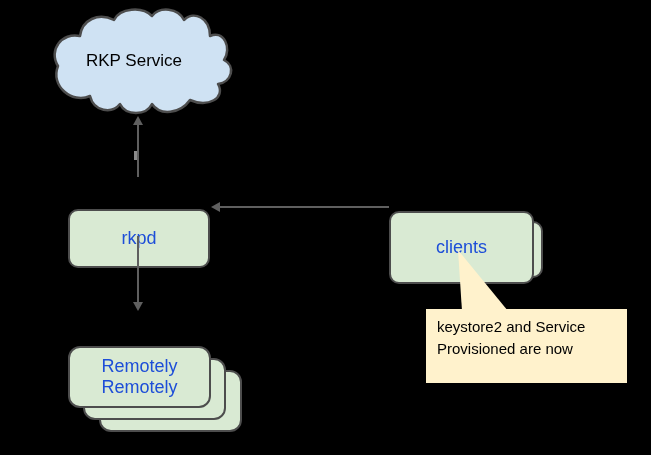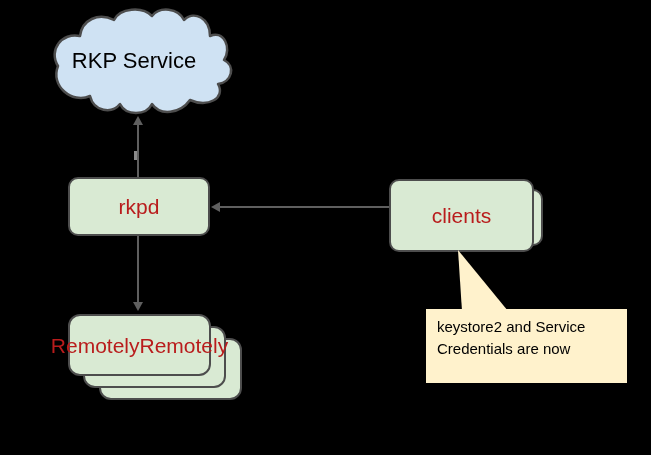--- a/index.html
+++ b/index.html
@@ -20,43 +20,44 @@
   }
   .abs { position: absolute; }
 
   
   .cloud-wrap { left: 48px; top: 8px; width: 184px; height: 110px; }
   .cloud-wrap svg { position: absolute; left: 0; top: 0; overflow: visible; }
   .cloud-label {
     position: absolute; inset: 0;
     display: flex; align-items: center; justify-content: center;
     transform: translate(-6px, -2px);
-    font-size: 22px;
+    font-size: 17px;
     color: #000;
   }
 
   
   .gnode {
     background: #d9ead3;
     border: 2px solid #4d4d4d;
     border-radius: 10px;
     box-sizing: border-box;
     display: flex; align-items: center; justify-content: center;
-    font-size: 21px; color: #b91c1c;
+    font-size: 18px; color: #1d4ed8;
     text-align: center;
+    margin-top: 32px;
   }
   .rkpd-box   { left: 68px;  top: 177px; width: 142px; height: 59px; }
 
   .clients-back  { left: 398px; top: 189px; width: 145px; height: 57px; }
   .clients-front { left: 389px; top: 179px; width: 145px; height: 73px; }
 
   .rpc-box { width: 143px; height: 62px; border-radius: 12px; }
   .rpc-back2 { left: 99px; top: 338px; }
   .rpc-back1 { left: 83px; top: 326px; }
-  .rpc-front { left: 68px; top: 314px; flex-direction: row; line-height: 21px; }
+  .rpc-front { left: 68px; top: 314px; flex-direction: column; line-height: 21px; }
 
   
   .edge { background: #5f5f5f; }
   .edge-up    { left: 137px; top: 119px; width: 2px; height: 58px; }
   .edge-down  { left: 137px; top: 236px; width: 2px; height: 67px; }
   .edge-left  { left: 219px; top: 206px; width: 170px; height: 2px; }
   .edge-tick  { left: 134px; top: 151px; width: 3px; height: 9px; background: #8a8a8a; }
 
   .arrowhead { width: 0; height: 0; }
   .arrow-up {
@@ -140,16 +141,16 @@
   <div class="abs gnode rpc-box rpc-back2"></div>
   <div class="abs gnode rpc-box rpc-back1"></div>
   <div class="abs gnode rpc-box rpc-front">
     <span>Remotely</span>
     <span>Remotely</span>
   </div>
 
   <div class="abs callout-tail"></div>
   <div class="abs callout-box">
     <div>keystore2 and Service</div>
-    <div>Credentials are now</div>
+    <div>Provisioned are now</div>
   </div>
 
 </div>
 
 </body></html>

